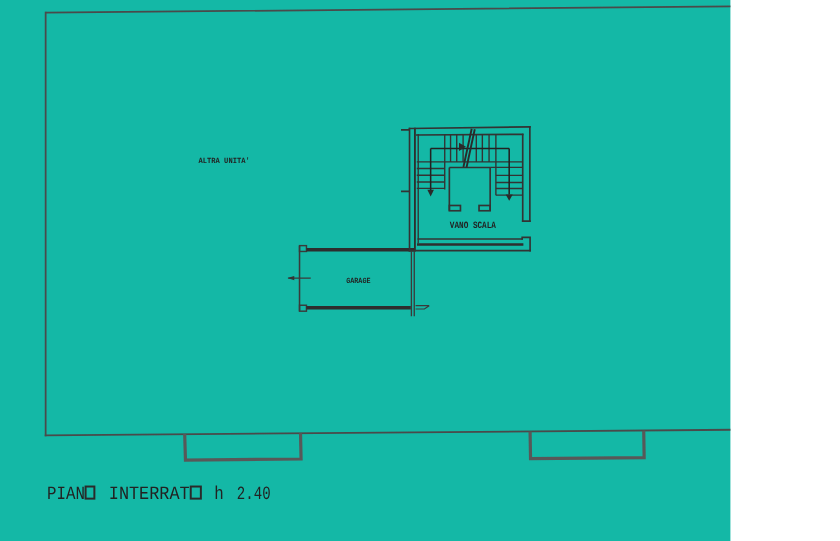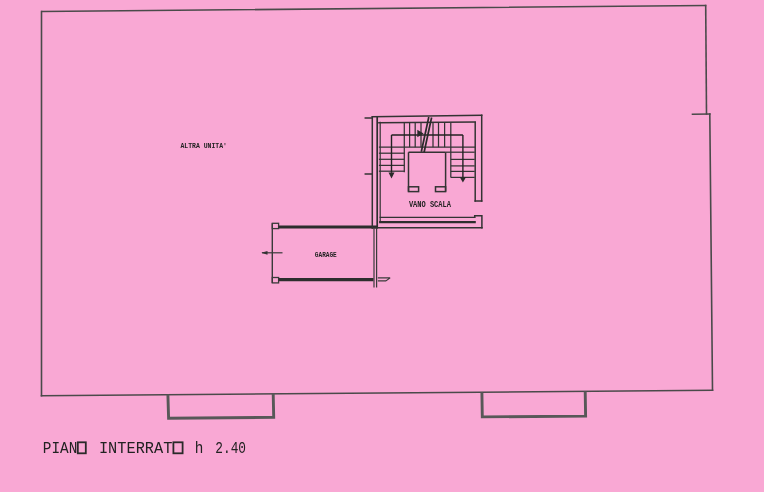--- a/index.html
+++ b/index.html
@@ -1,16 +1,16 @@
 <!DOCTYPE html>
 <html><head>
 <meta charset="utf-8">
 <style>
 html,body{margin:0;padding:0;background:#ffffff;}
-#page{position:relative;width:764px;height:492px;background:#f9a8d4;overflow:hidden;}
+#page{position:relative;width:664px;height:492px;background:#14b8a6;overflow:hidden;}
 svg{position:absolute;left:0;top:0;filter:blur(0.45px);}
 text{font-family:"Liberation Mono", monospace;fill:#222;}
 </style>
 </head>
 <body>
 <div id="page">
 <svg width="764" height="492" viewBox="0 0 764 492">
 
   <g stroke="#4a4a4a" stroke-width="1.6" fill="none" stroke-linecap="square">
     <path d="M 42,11.5 L 705.5,5.5"></path>

